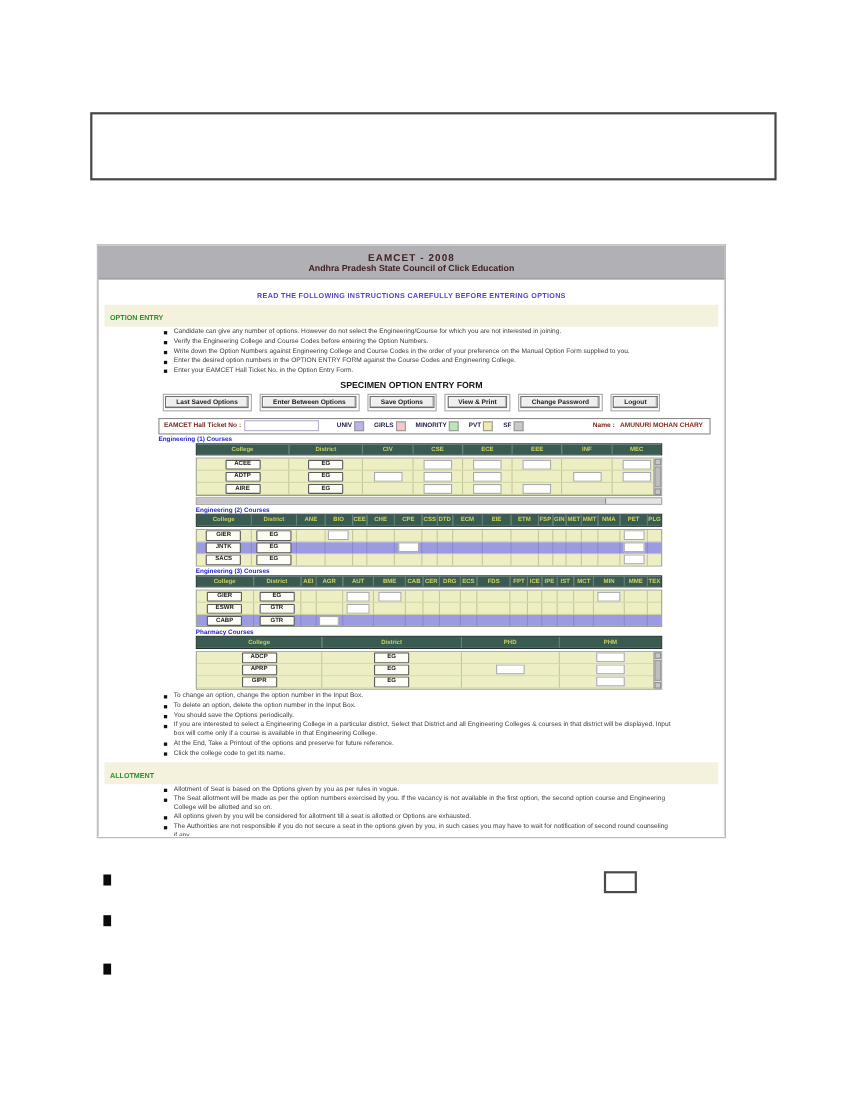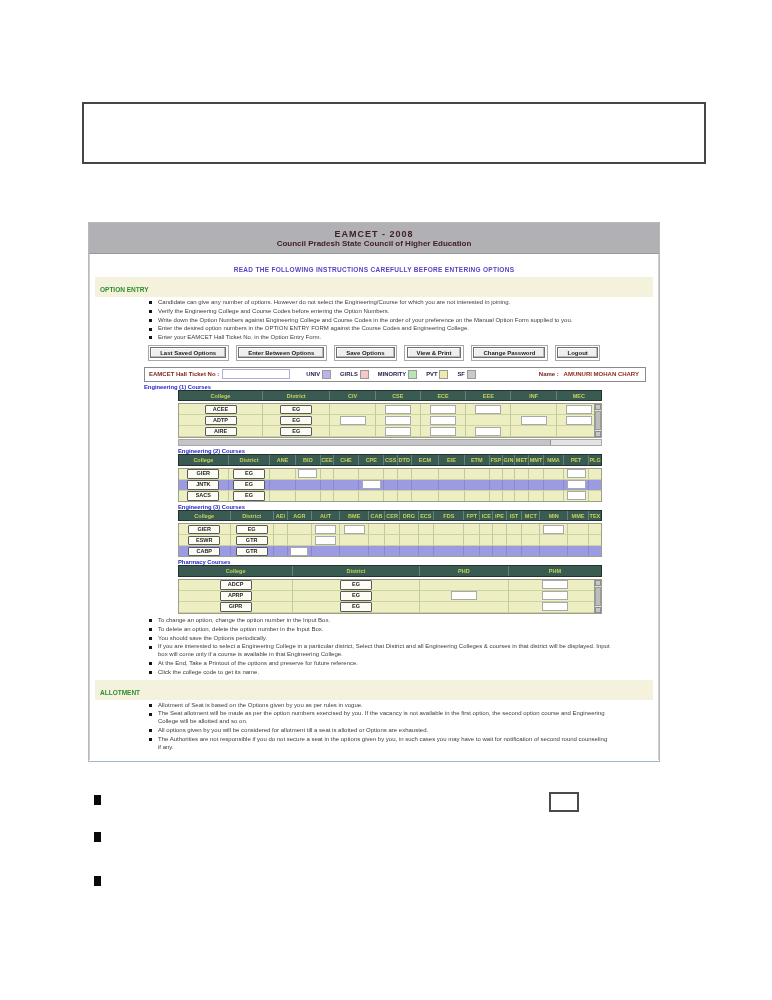--- a/index.html
+++ b/index.html
@@ -79,37 +79,38 @@
 </head>
 <body>
 
 <div class="page">
 
   <div class="top-box"></div>
 
   <div class="shot">
     <div class="shot-header">
       <div class="shot-title">EAMCET  -  2008</div>
-      <div class="shot-subtitle">Council Pradesh State Council of Higher Education</div>
+      <div class="shot-subtitle">Andhra Pradesh State Council of Click Education</div>
     </div>
     <div class="shot-body">
 
       <div class="read-line">READ THE FOLLOWING INSTRUCTIONS CAREFULLY BEFORE ENTERING OPTIONS</div>
 
       <div class="strip">
         <span class="strip-label">OPTION ENTRY</span>
       </div>
       <ul class="bullets">
           <li>Candidate can give any number of options. However do not select the Engineering/Course for which you are not interested in joining.</li>
           <li>Verify the Engineering College and Course Codes before entering the Option Numbers.</li>
           <li>Write down the Option Numbers against Engineering College and Course Codes in the order of your preference on the Manual Option Form supplied to you.</li>
           <li>Enter the desired option numbers in the OPTION ENTRY FORM against the Course Codes and Engineering College.</li>
           <li>Enter your EAMCET Hall Ticket No. in the Option Entry Form.</li>
         </ul>
 
+      <div class="specimen-title">SPECIMEN OPTION ENTRY FORM</div>
 
       <div class="toolbar">
           <div class="tb-group">
             <div class="tb-btn">Last Saved Options</div>
           </div>
           <div class="tb-group">
             <div class="tb-btn">Enter Between Options</div>
           </div>
           <div class="tb-group">
             <div class="tb-btn">Save Options</div>

